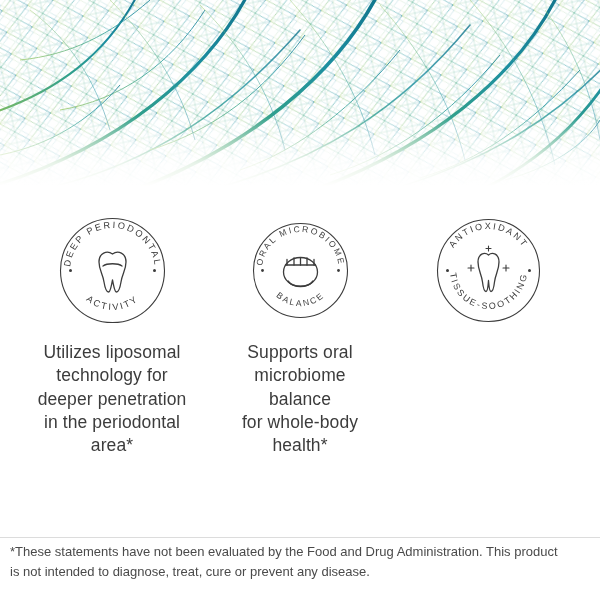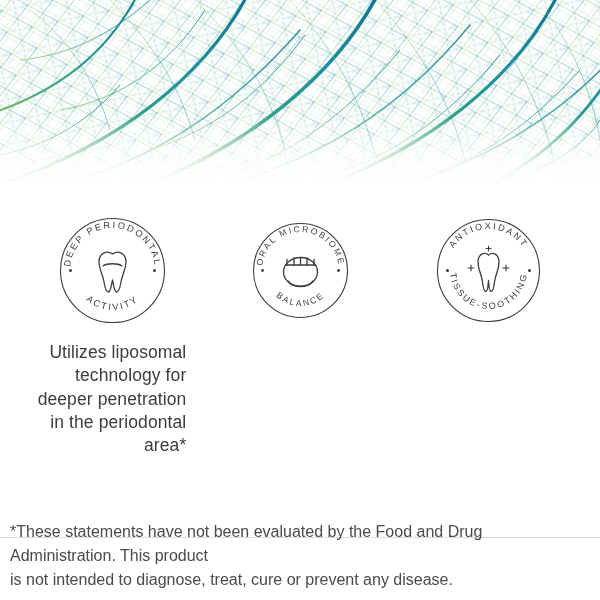--- a/index.html
+++ b/index.html
@@ -54,21 +54,21 @@
   .badge {
     width: 125px;
     height: 125px;
     position: relative;
   }
   .badge svg {
     display: block;
   }
   .feature-text {
     margin-top: 8px;
-    text-align: right;
+    text-align: center;
     font-size: 17.5px;
     line-height: 1.33;
     color: #3c3c3c;
     font-family: "Liberation Sans", sans-serif;
     letter-spacing: 0.1px;
     white-space: pre-line;
   }
 
   
   .divider {
@@ -76,22 +76,22 @@
     left: 0;
     right: 0;
     bottom: 62px;
     height: 1px;
     background: #dcdcdc;
   }
   .disclaimer {
     position: absolute;
     left: 10px;
     right: 10px;
-    bottom: 8px;
-    font-size: 16px;
+    bottom: 19px;
+    font-size: 13px;
     line-height: 1.5;
     color: #4a4a4a;
     font-family: "Liberation Sans", sans-serif;
     white-space: pre-line;
   }
 </style>
 </head>
 <body>
 
 <div class="page">
@@ -218,20 +218,25 @@
           <circle cx="100.5" cy="62.5" r="1.4" fill="#3c3c3c"></circle>
 
           <g fill="none" stroke="#3c3c3c" stroke-width="1.3" stroke-linecap="round" stroke-linejoin="round">
             <ellipse cx="62.5" cy="64" rx="17" ry="14.5"></ellipse>
             <path d="M47.5 57 L77.5 57"></path>
             <path d="M49 51.5 L49 57 M56 50 L56 57 M62.5 49.6 L62.5 57 M69 50 L69 57 M76 51.5 L76 57"></path>
             <path d="M50 73 C 55 80, 70 80, 75 73"></path>
           </g>
         </svg>
       </div>
+      <div class="feature-text">Supports oral
+microbiome
+balance
+for whole-body
+health*</div>
     </div>
 
     <div class="feature">
       <div class="badge">
         <svg width="125" height="125" viewBox="0 0 125 125">
           <defs>
             <path id="arcTop3" d="M 21 62.5 A 41.5 41.5 0 0 1 104 62.5"></path>
             <path id="arcBot3" d="M 24 62.5 A 38.5 38.5 0 0 0 101 62.5"></path>
           </defs>
           <circle cx="62.5" cy="62.5" r="51" fill="none" stroke="#3c3c3c" stroke-width="1.1"></circle>

